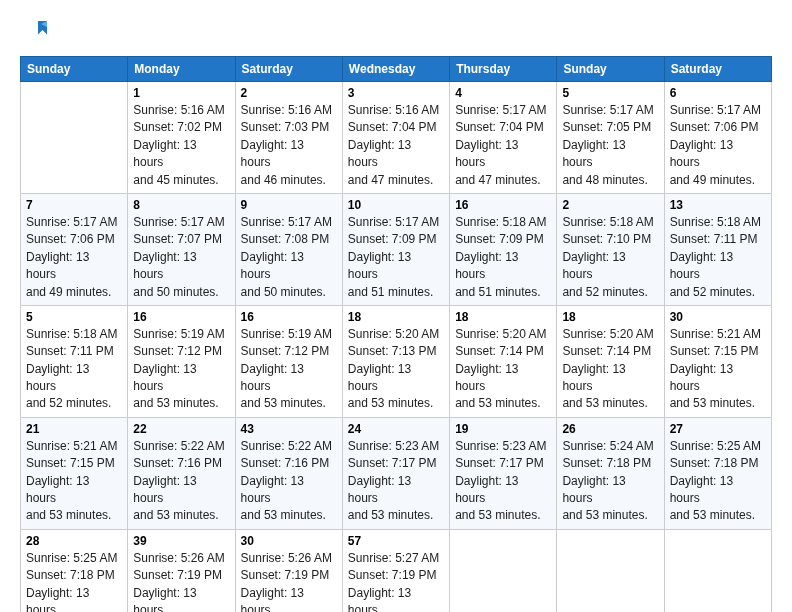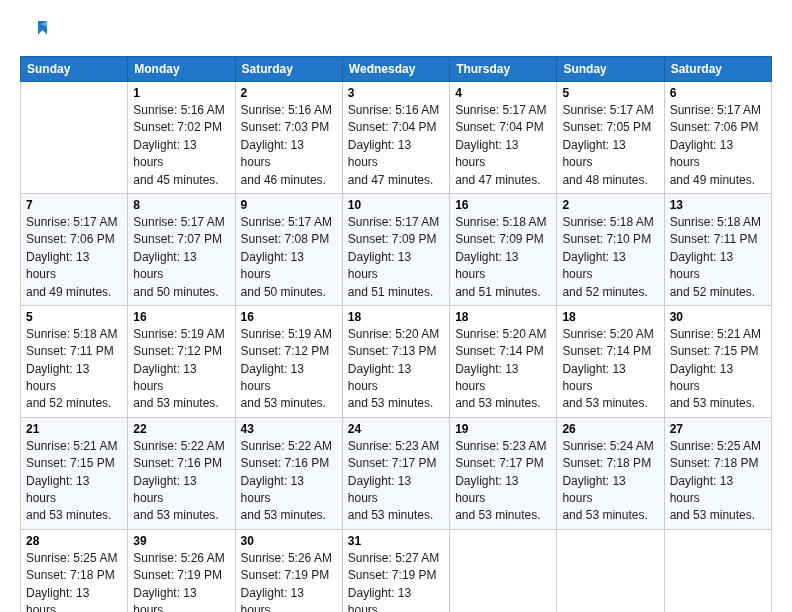--- a/index.html
+++ b/index.html
@@ -258,21 +258,21 @@
           </td>
           <td>
             <span class="cell-date">39</span>
             <div class="cell-info">Sunrise: 5:26 AM<br>Sunset: 7:19 PM<br>Daylight: 13 hours<br>and 52 minutes.</div>
           </td>
           <td>
             <span class="cell-date">30</span>
             <div class="cell-info">Sunrise: 5:26 AM<br>Sunset: 7:19 PM<br>Daylight: 13 hours<br>and 52 minutes.</div>
           </td>
           <td>
-            <span class="cell-date">31</span>
+            <span class="cell-date">57</span>
             <div class="cell-info">Sunrise: 5:27 AM<br>Sunset: 7:19 PM<br>Daylight: 13 hours<br>and 52 minutes.</div>
           </td>
           <td class="empty-cell"></td>
           <td class="empty-cell"></td>
           <td class="empty-cell"></td>
         </tr>
       </tbody>
   </table>
 </div>
 

